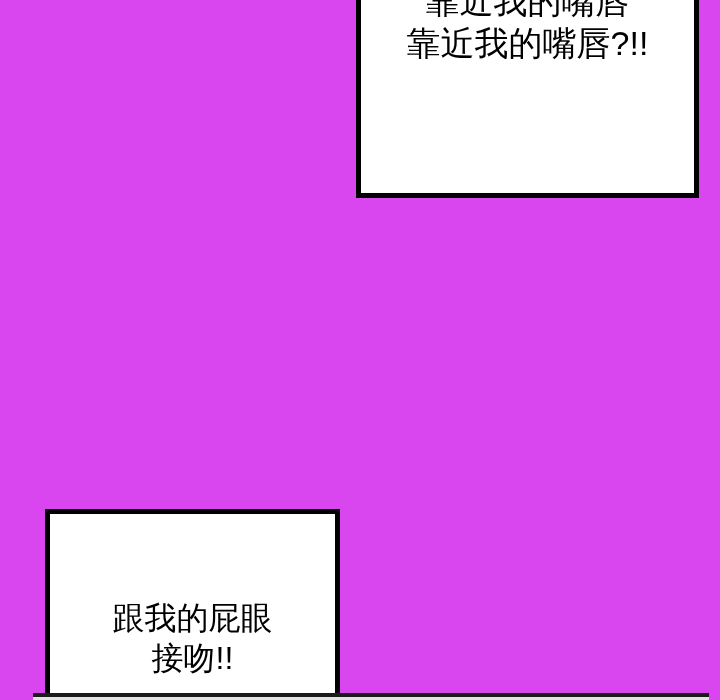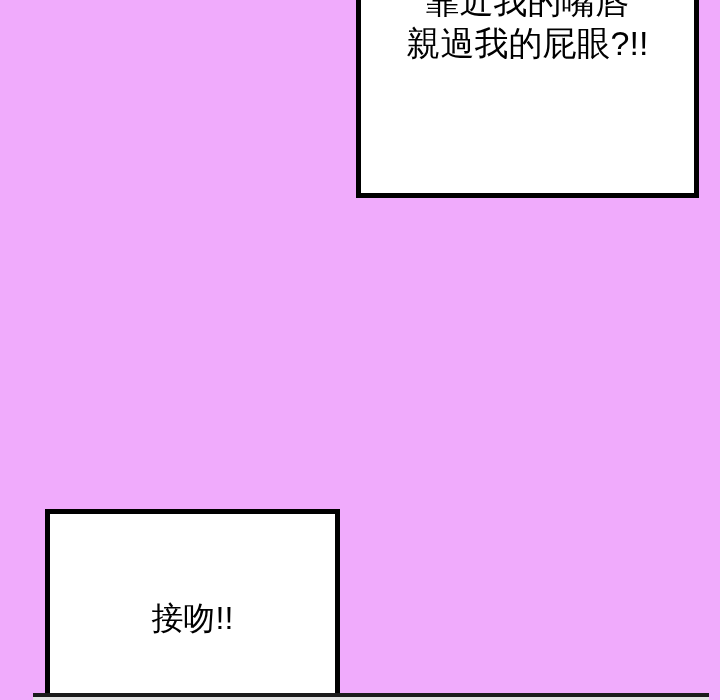--- a/index.html
+++ b/index.html
@@ -2,21 +2,21 @@
 <html><head>
 <meta charset="utf-8">
 <style>
   html, body { margin: 0; padding: 0; }
   body {
     width: 720px; height: 700px;
     position: relative; overflow: hidden;
     background: #ffffff;
     font-family: "Liberation Sans", sans-serif;
   }
-  .comic-page { position: absolute; inset: 0; background: #f0abfc; }
+  .comic-page { position: absolute; inset: 0; background: #d946ef; }
 
   .bubble {
     position: absolute;
     background: #ffffff;
     border: 5px solid #000000;
     box-sizing: border-box;
     z-index: 2;
   }
   .bubble-top    { left: 356px; top: -85px;  width: 343px; height: 283px; }
   .bubble-bottom { left: 45px;  top: 509px;  width: 295px; height: 195px; }
@@ -53,24 +53,25 @@
   }
 </style>
 </head>
 <body>
 
 <div class="comic-page">
 
   <div class="bubble bubble-top"></div>
   <div class="bubble-text bubble-text-top">
     <div>靠近我的嘴唇</div>
-    <div>親過我的屁眼?!!</div>
+    <div>靠近我的嘴唇?!!</div>
   </div>
 
   <div class="bubble bubble-bottom"></div>
   <div class="bubble-text bubble-text-bottom">
+    <div>跟我的屁眼</div>
     <div>接吻!!</div>
   </div>
 
   <div class="next-panel-border"></div>
   <div class="next-panel-sliver"></div>
 
 </div>
 
 </body></html>

